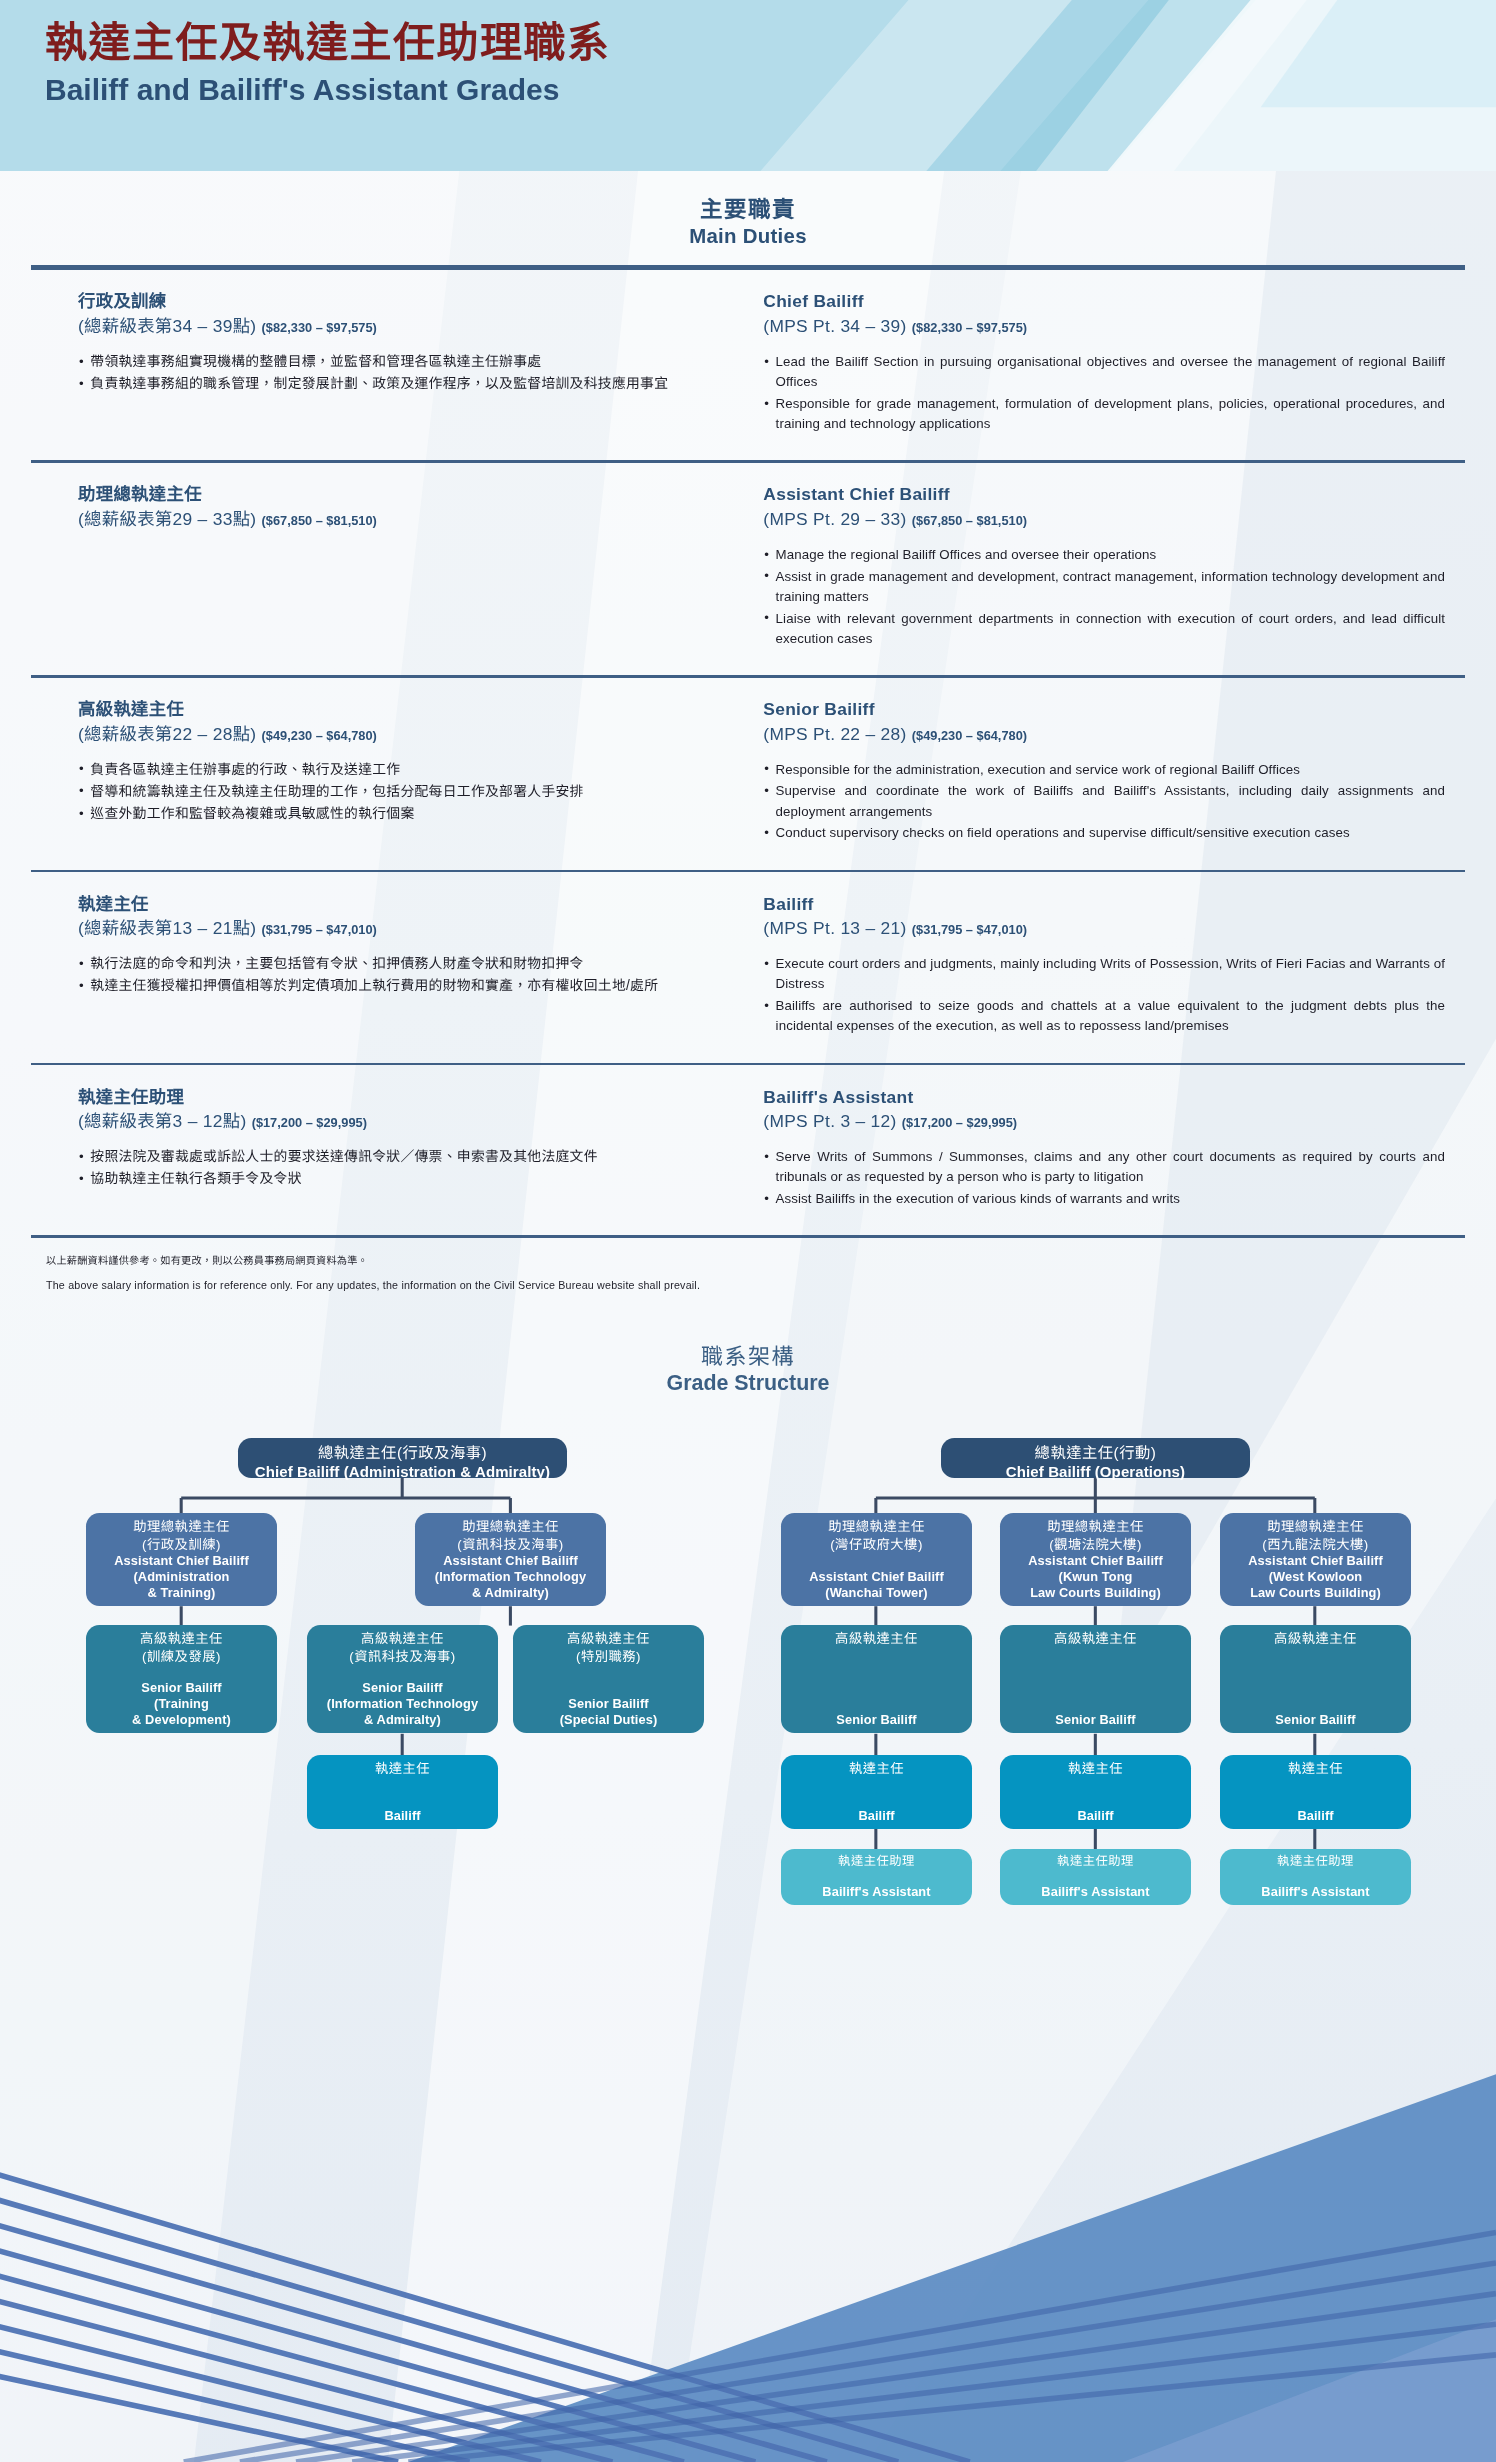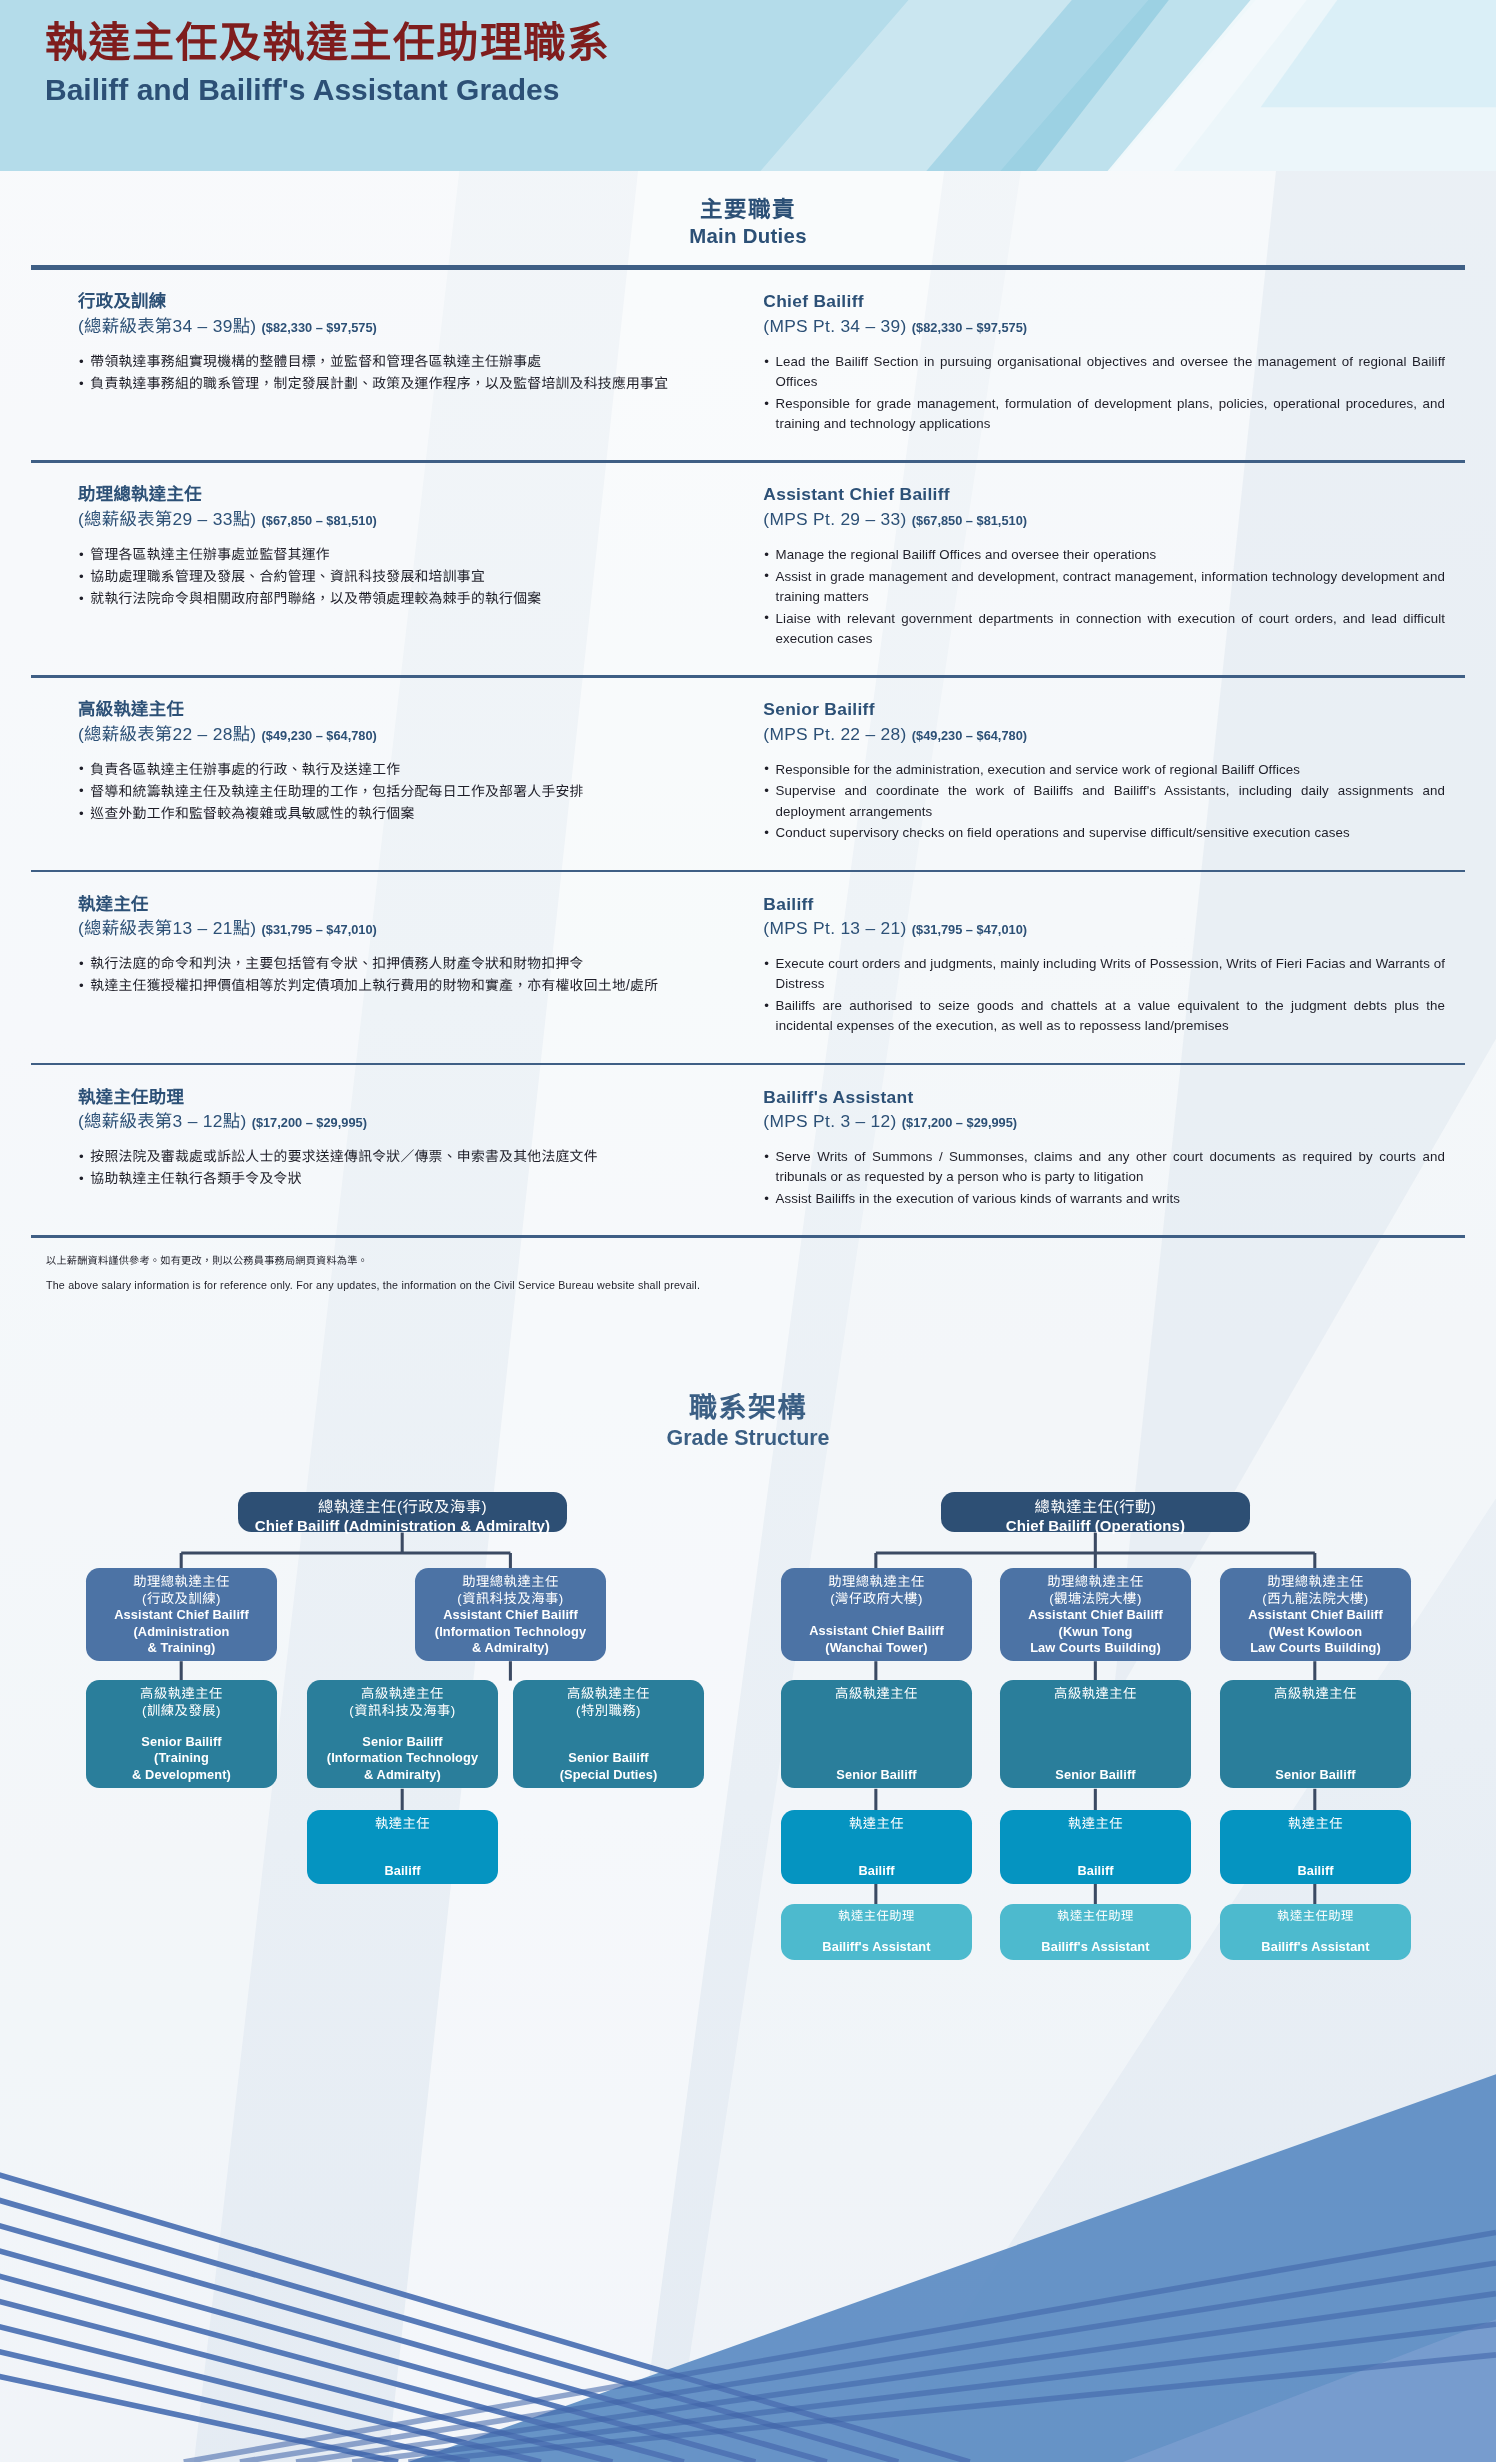--- a/index.html
+++ b/index.html
@@ -150,26 +150,25 @@
   }
   .disclaimer p.en { margin-top: 7.1px; font-size: 10.7px; }
 
   
   .structure-heading {
     text-align: center;
     padding-top: 49px;
     padding-bottom: 15.3px;
   }
   .structure-heading .zh {
-    font-size: 28px;
-    font-weight: 700;
+    font-size: 22px;
+    font-weight: 400;
     color: #3b5f84;
     letter-spacing: 1.5px;
     line-height: 1.25;
-    margin-top: 47px;
   }
   .structure-heading .en {
     font-size: 21.4px;
     font-weight: 700;
     color: #3b5f84;
     line-height: 1.25;
   }
 
   .org-chart {
     position: relative;
@@ -281,25 +280,20 @@
       </div>
     </div>
     <div class="rule thin"></div>
 
     <div class="grade-row">
       <div class="grade-col left">
         <div class="grade-title">
           <div>助理總執達主任</div>
           <div><span class="pts">(總薪級表第29 – 33點)</span> <span class="sal">($67,850 – $81,510)</span></div>
         </div>
-        <ul class="duty-list zh">
-          <li>管理各區執達主任辦事處並監督其運作</li>
-          <li>協助處理職系管理及發展、合約管理、資訊科技發展和培訓事宜</li>
-          <li>就執行法院命令與相關政府部門聯絡，以及帶領處理較為棘手的執行個案</li>
-        </ul>
       </div>
       <div class="grade-col right">
         <div class="grade-title">
           <div>Assistant Chief Bailiff</div>
           <div><span class="pts">(MPS Pt. 29 – 33)</span> <span class="sal">($67,850 – $81,510)</span></div>
         </div>
         <ul class="duty-list en">
           <li>Manage the regional Bailiff Offices and oversee their operations</li>
           <li>Assist in grade management and development, contract management, information technology development and training matters</li>
           <li>Liaise with relevant government departments in connection with execution of court orders, and lead difficult execution cases</li>

